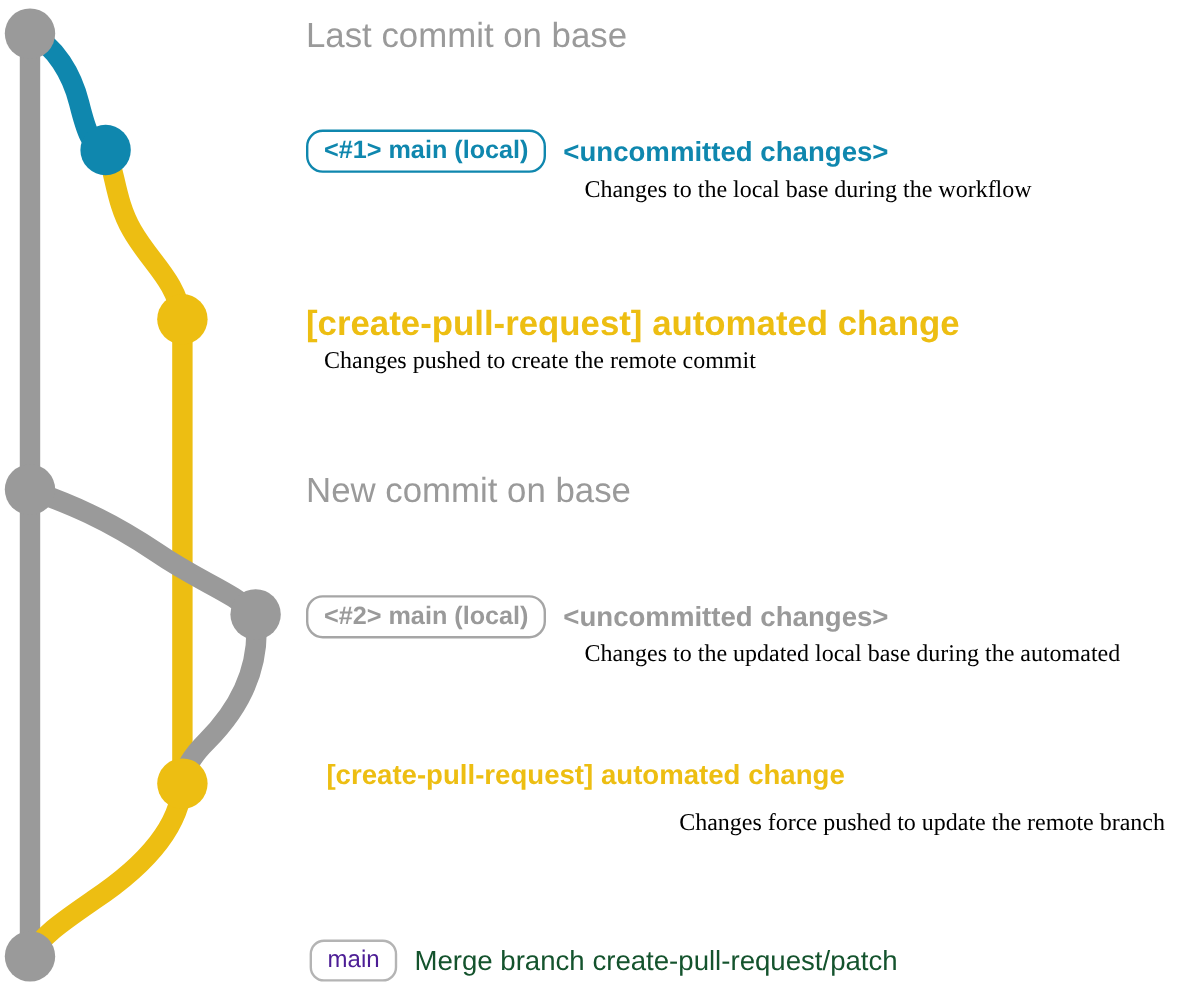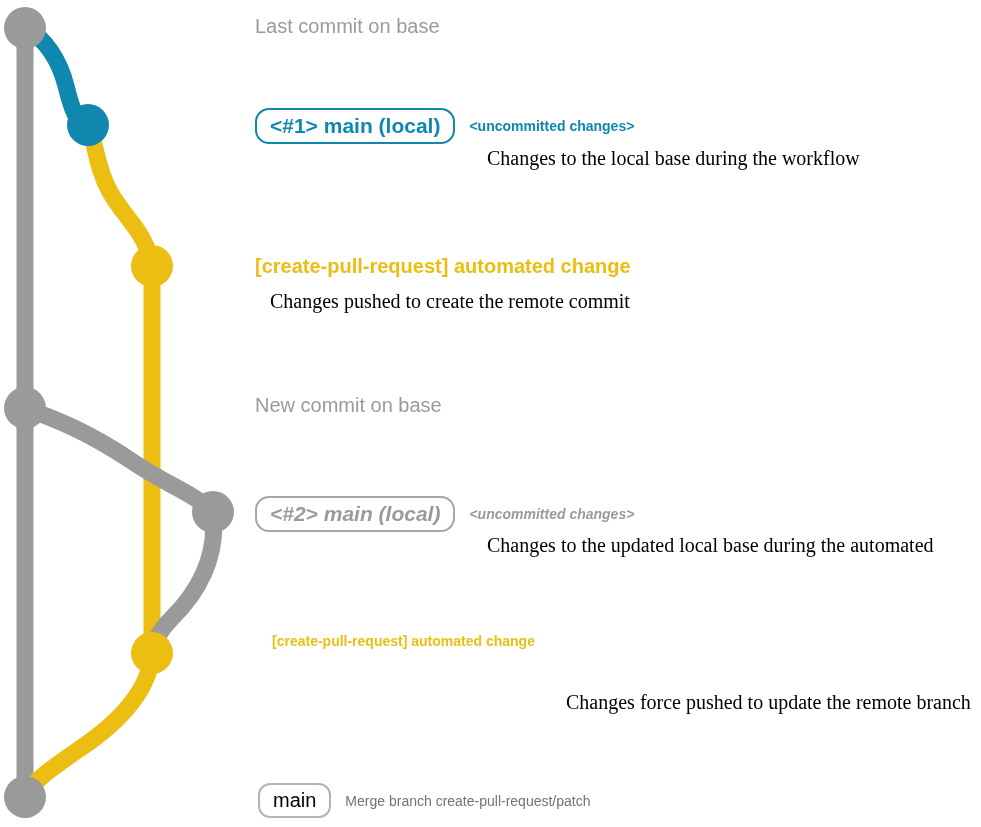--- a/index.html
+++ b/index.html
@@ -33,36 +33,36 @@
     font-size: 21px;
     font-weight: bold;
     line-height: 1;
     white-space: nowrap;
     background: #ffffff;
     box-sizing: border-box;
   }
   .pill.blue  { border-color: #0f87ae; color: #0f87ae; }
   .pill.gray  { border-color: #a6a6a6; color: #9a9a9a; }
   .pill.yellow{ border-color: #efc31f; color: #edbe12; }
-  .pill.plain { border-color: #b4b4b4; color: #000000; font-weight: normal; font-size: 20px; border-radius: 12px;}
+  .pill.plain { border-color: #b4b4b4; color: #4c1d95; font-weight: normal; font-size: 20px; border-radius: 12px;}
 
   .subject {
-    font-size: 14px;
+    font-size: 23px;
     line-height: 1;
     white-space: nowrap;
     margin-left: 14px;
   }
   .subject.blue   { color: #0f87ae; font-weight: bold; }
   .subject.gray   { color: #9a9a9a; font-weight: bold; }
   .subject.yellow { color: #edbe12; font-weight: bold; }
-  .subject.plainlabel { color: #737373; font-weight: normal; }
+  .subject.plainlabel { color: #14532d; font-weight: normal; }
 
   .headline {
     position: absolute;
-    font-size: 20px;
+    font-size: 29px;
     line-height: 1;
     white-space: nowrap;
   }
   .headline.gray   { color: #9a9a9a; }
   .headline.yellow { color: #edbe12; font-weight: bold; }
 
   .desc {
     position: absolute;
     font-family: "Liberation Serif", serif;
     font-size: 20px;
@@ -103,27 +103,27 @@
   <span class="pill blue">&lt;#1&gt; main (local)</span>
   <span class="subject blue">&lt;uncommitted changes&gt;</span>
 </div>
 <div class="desc" style="left:487px; top:148px;">Changes to the local base during the workflow</div>
 
 <div class="headline yellow" style="left:255px; top:256px;">[create-pull-request] automated change</div>
 <div class="desc" style="left:270px; top:291px;">Changes pushed to create the remote commit</div>
 
 <div class="headline gray" style="left:255px; top:395px;">New commit on base</div>
 
-<div class="row" style="left:255px; top:496px;font-style:italic;">
+<div class="row" style="left:255px; top:496px;">
   <span class="pill gray">&lt;#2&gt; main (local)</span>
   <span class="subject gray">&lt;uncommitted changes&gt;</span>
 </div>
 <div class="desc" style="left:487px; top:535px;">Changes to the updated local base during the automated</div>
 
 <div class="row" style="left:258px; top:634px;">
   <span class="subject yellow">[create-pull-request] automated change</span>
 </div>
-<div class="desc" style="left:566px; top:676px;margin-top:16px;">Changes force pushed to update the remote branch</div>
+<div class="desc" style="left:566px; top:676px;">Changes force pushed to update the remote branch</div>
 
 <div class="row" style="left:258px; top:783px;">
   <span class="pill plain">main</span>
   <span class="subject plainlabel">Merge branch create-pull-request/patch</span>
 </div>
 
 </body></html>

